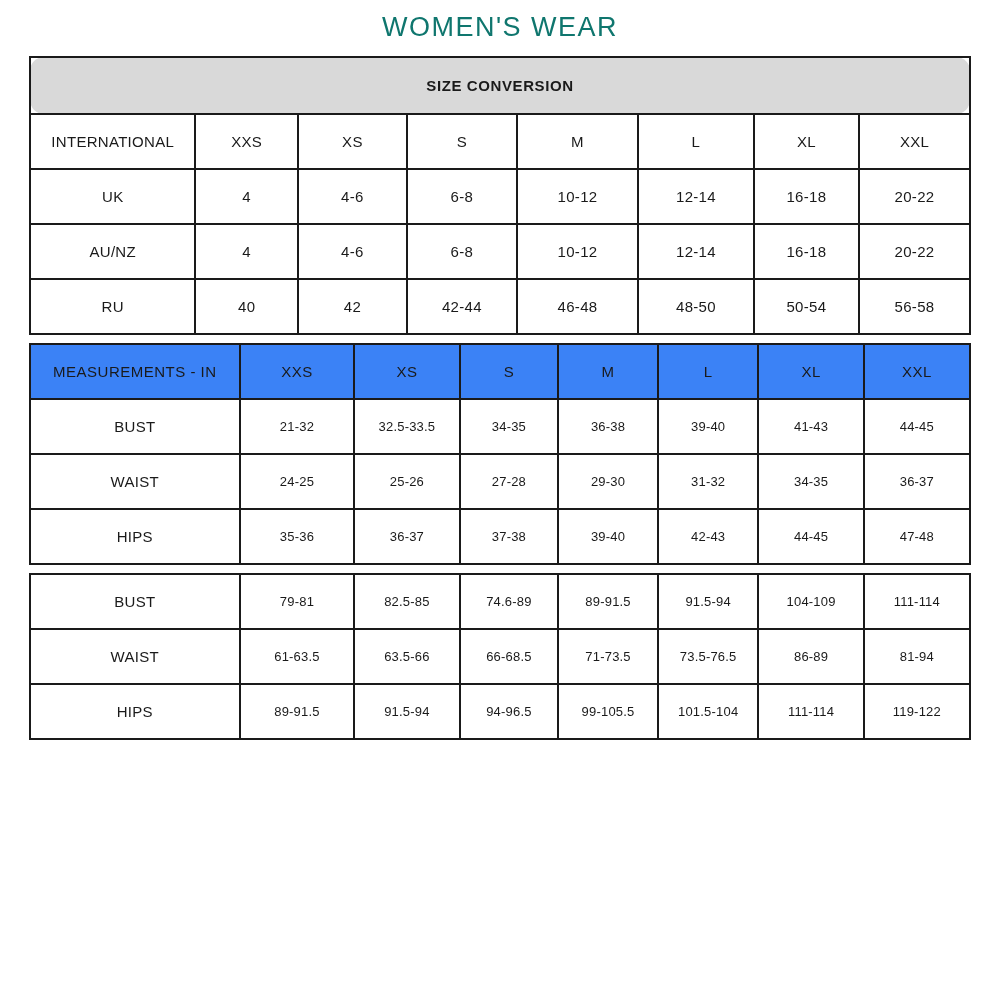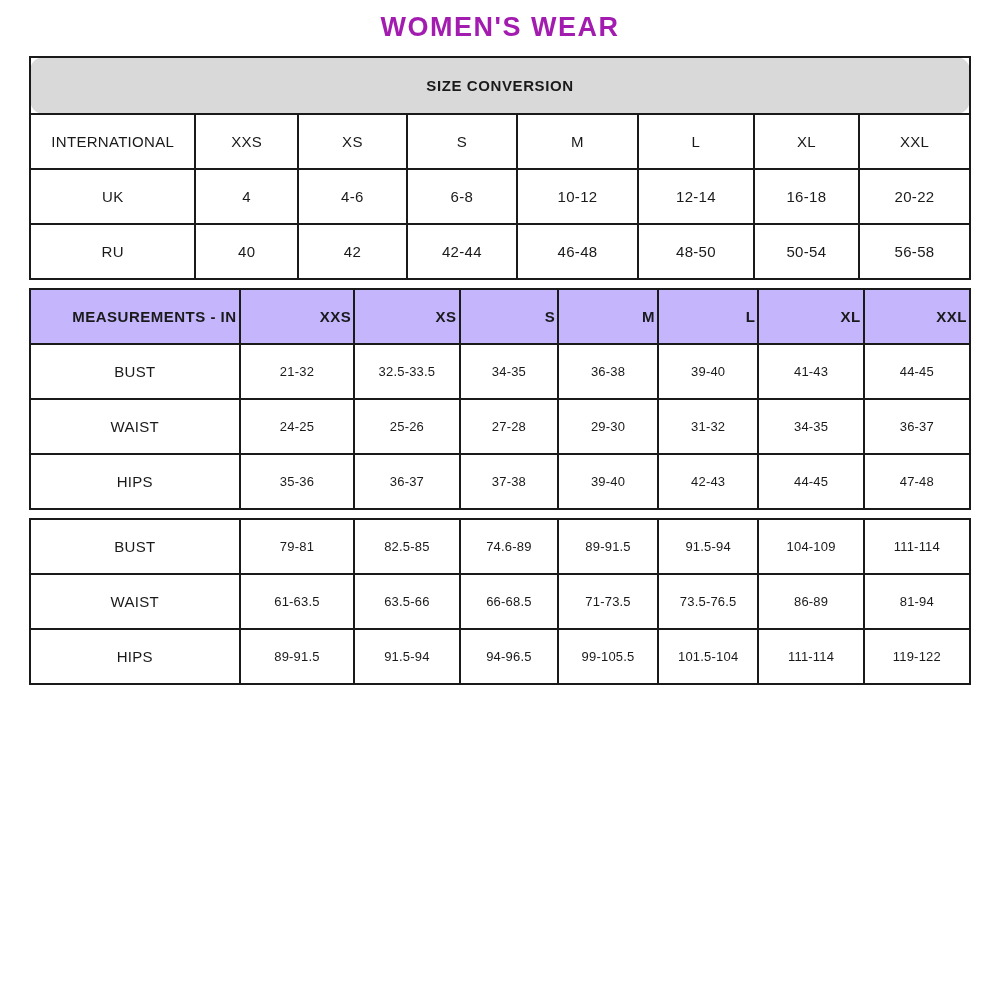--- a/index.html
+++ b/index.html
@@ -6,47 +6,46 @@
   html, body {
     width: 1000px; height: 1000px;
     background: #ffffff;
     color: #1a1a1a;
     font-family: "Liberation Sans", sans-serif;
   }
   .page { padding: 12px 29px 0 29px; }
   .page-title {
     text-align: center;
     font-size: 27px;
-    font-weight: 700;
+    font-weight: 400;
     letter-spacing: 1.5px;
     margin-bottom: 13px;
-    color: #a21caf;
+    color: #0f766e;
   }
   table {
     width: 100%;
     border-collapse: collapse;
     table-layout: fixed;
     margin-bottom: 8px;
   }
   td, th {
     border: 2px solid #1a1a1a;
     text-align: center;
     vertical-align: middle;
     height: 55px;
     font-size: 15px;
     font-weight: 400;
     letter-spacing: 0.3px;
     padding: 2px;
     background: #ffffff;
   }
   .hdr {
-    background: #c4b5fd;
-    font-weight: 700;
+    background: #3b82f6;
+    font-weight: 400;
     letter-spacing: 0.5px;
-    text-align: right;
   }
   .section-title-cell {
     background: #d9d9d9;
     font-weight: 700;
     font-size: 15px;
     letter-spacing: 0.6px;
     height: 57px;
     border-radius: 14px;
   }
   .meas td.val { font-size: 13px; letter-spacing: 0.2px; }
@@ -79,20 +78,30 @@
       <td>XXS</td>
       <td>XS</td>
       <td>S</td>
       <td>M</td>
       <td>L</td>
       <td>XL</td>
       <td>XXL</td>
     </tr>
     <tr>
       <td>UK</td>
+      <td>4</td>
+      <td>4-6</td>
+      <td>6-8</td>
+      <td>10-12</td>
+      <td>12-14</td>
+      <td>16-18</td>
+      <td>20-22</td>
+    </tr>
+    <tr>
+      <td>AU/NZ</td>
       <td>4</td>
       <td>4-6</td>
       <td>6-8</td>
       <td>10-12</td>
       <td>12-14</td>
       <td>16-18</td>
       <td>20-22</td>
     </tr>
     <tr>
       <td>RU</td>

